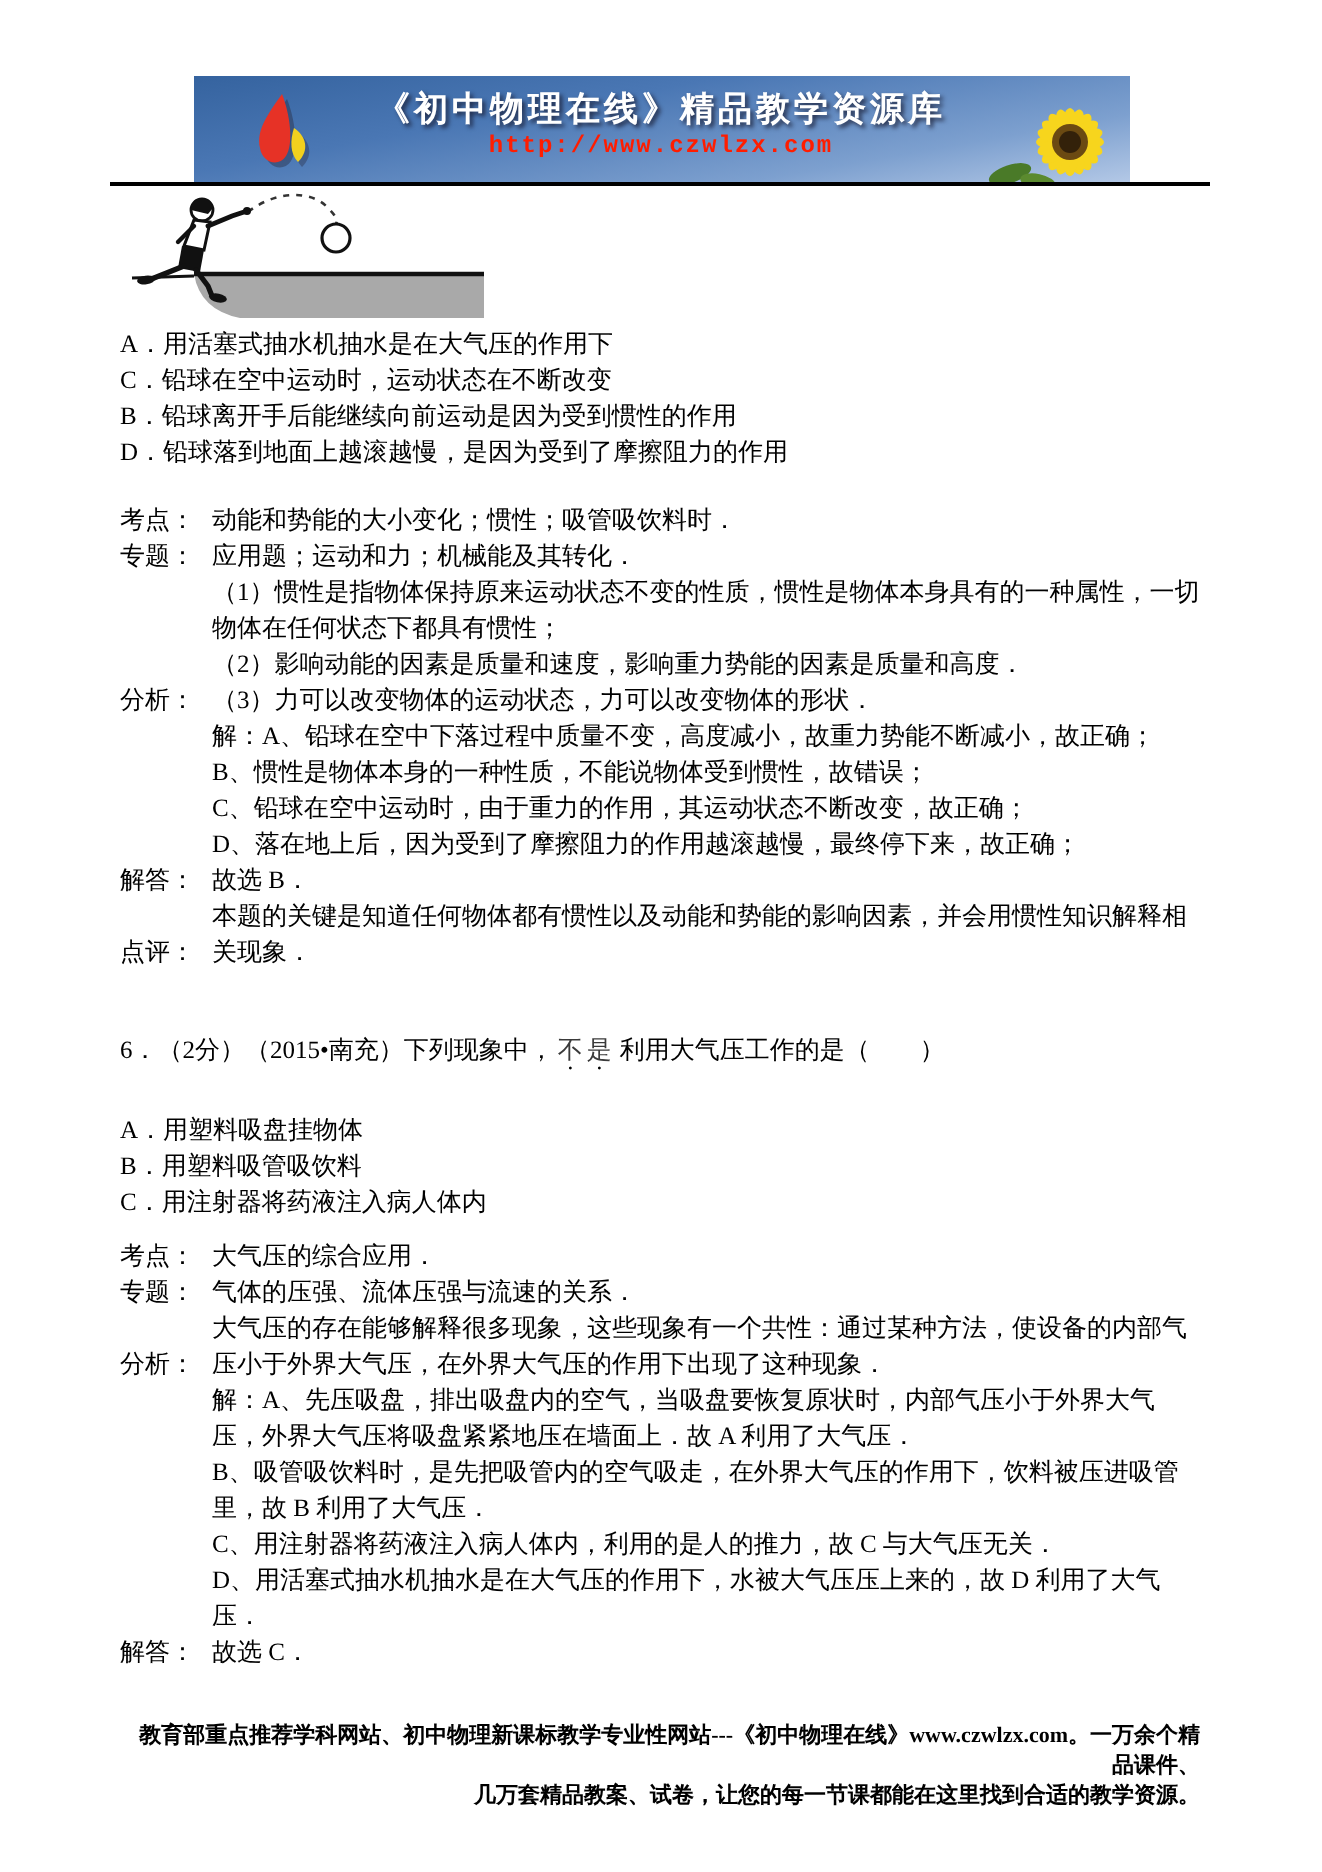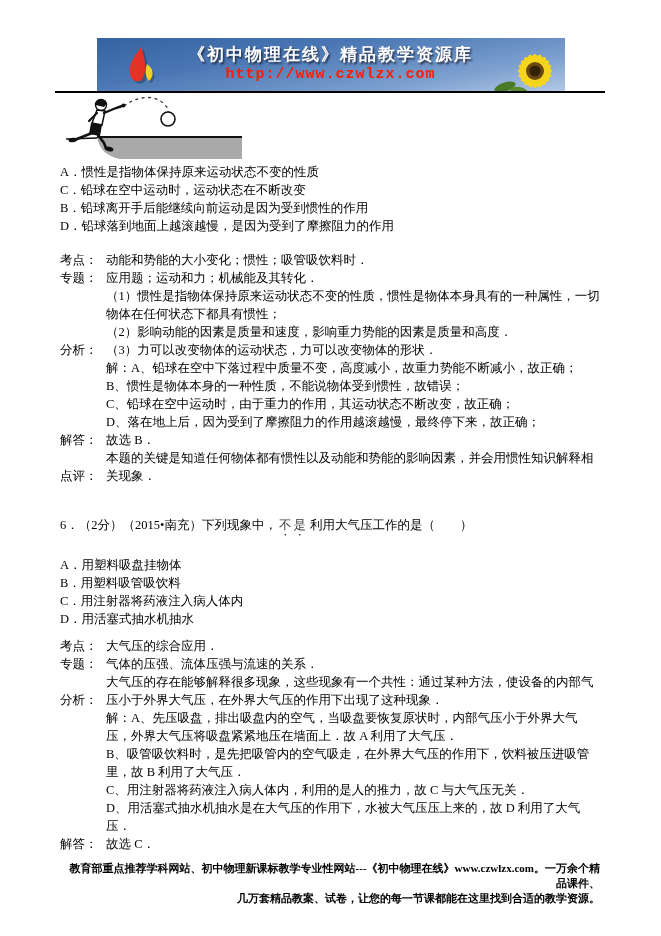--- a/index.html
+++ b/index.html
@@ -17,21 +17,21 @@
     overflow:hidden;
   }
   .banner-title {
     position:absolute; left:0; right:0; top:5px;
     text-align:center; color:#ffffff; font-weight:bold; font-size:17px;
     letter-spacing:2px; text-shadow:1.5px 1.5px 2px rgba(20,20,40,.75);
     font-family:"Liberation Serif","DejaVu Serif",serif;
   }
   .banner-url {
     position:absolute; left:0; right:0; top:28px;
-    text-align:center; color:#ff1d00; font-weight:bold; font-size:15px;
+    text-align:center; color:#ff1d00; font-weight:bold; font-size:12px;
     font-family:"Liberation Mono","DejaVu Sans Mono",monospace; letter-spacing:1px;
   }
   .banner-logo { position:absolute; left:22px; top:6px; }
   .banner-flower { position:absolute; right:-4px; bottom:-4px; }
 
   .rule { width:550px; margin-left:-5px; height:0; border-bottom:2px solid #000; }
 
   
   .figure { margin:2px 0 0 4px; height:68px; }
 
@@ -116,21 +116,21 @@
       <path d="M33,18 L25,26" fill="none" stroke="#111" stroke-width="2.2" stroke-linecap="round"></path>
       <polygon points="27,28 38,30 36,41 25,39" fill="#111"></polygon>
       <path d="M34,40 L40,48 L42,53" fill="none" stroke="#111" stroke-width="2.6" stroke-linecap="round"></path>
       <ellipse cx="45" cy="54" rx="4.5" ry="2.2" fill="#111" transform="rotate(12 45 54)"></ellipse>
       <path d="M28,38 L13,44" fill="none" stroke="#111" stroke-width="2.6" stroke-linecap="round"></path>
       <ellipse cx="9" cy="45" rx="4.5" ry="2.2" fill="#111" transform="rotate(-8 9 45)"></ellipse>
     </svg>
   </div>
 
   <div>
-    <div class="opt">A．惯性是指物体保持原来运动状态不变的性质</div>
+    <div class="opt">A．用活塞式抽水机抽水是在大气压的作用下</div>
     <div class="opt">C．铅球在空中运动时，运动状态在不断改变</div>
     <div class="opt">B．铅球离开手后能继续向前运动是因为受到惯性的作用</div>
     <div class="opt">D．铅球落到地面上越滚越慢，是因为受到了摩擦阻力的作用</div>
   </div>
 
   <div class="gap"></div>
 
   <div class="secrow">
     <div class="seclabel">考点：</div>
     <div class="seccontent">
@@ -169,21 +169,20 @@
   </div>
 
   <div class="qtitle"><span>6．（2分）（2015•南充）下列现象中，</span><span class="emph">不是</span><span>利用大气压工作的是（　　）</span></div>
 
   <div class="blank"></div>
 
   <div>
     <div class="opt">A．用塑料吸盘挂物体</div>
     <div class="opt">B．用塑料吸管吸饮料</div>
     <div class="opt">C．用注射器将药液注入病人体内</div>
-    <div class="opt">D．用活塞式抽水机抽水</div>
   </div>
 
   <div class="gap-sm"></div>
 
   <div class="secrow">
     <div class="seclabel">考点：</div>
     <div class="seccontent">
         <p>大气压的综合应用．</p>
       </div>
   </div>

